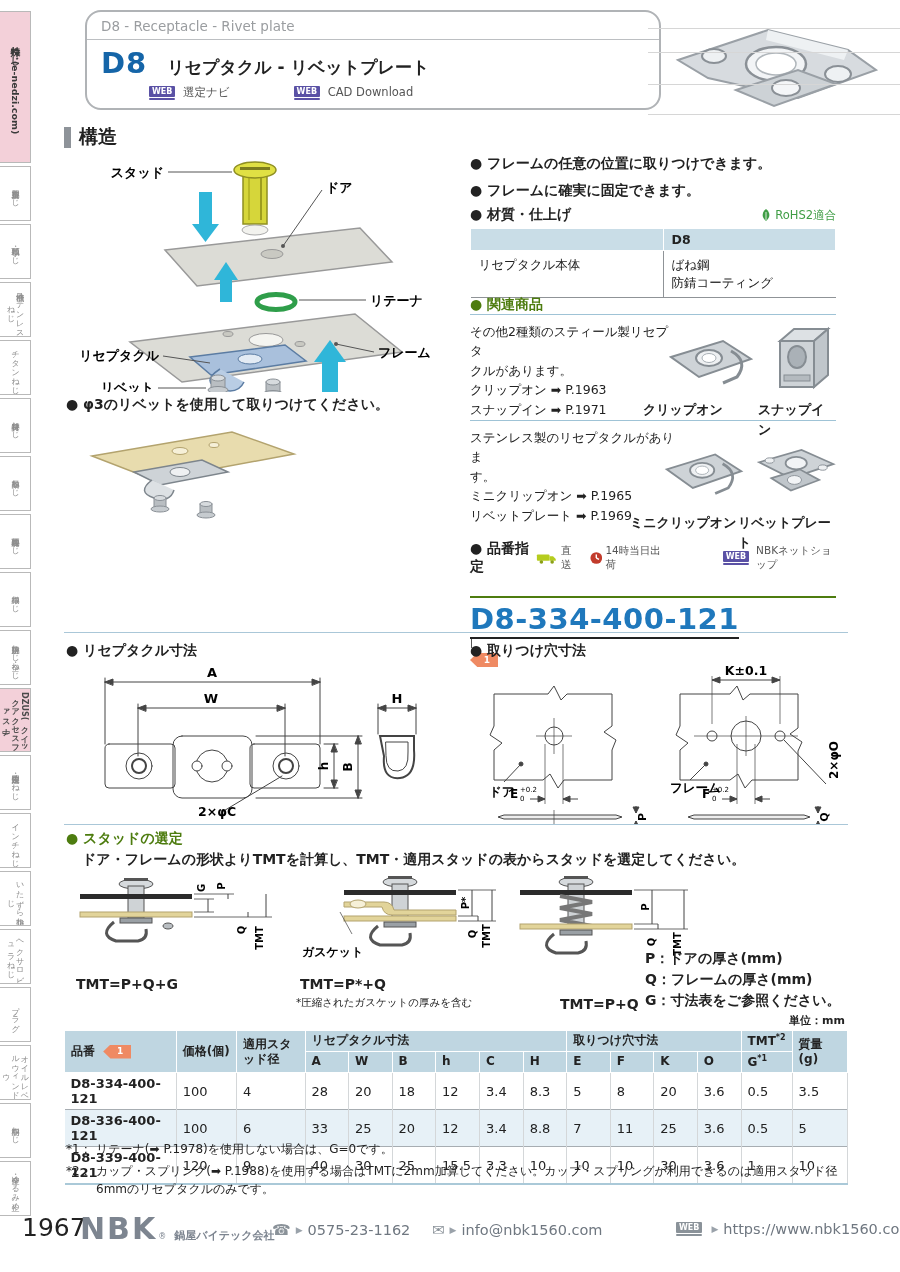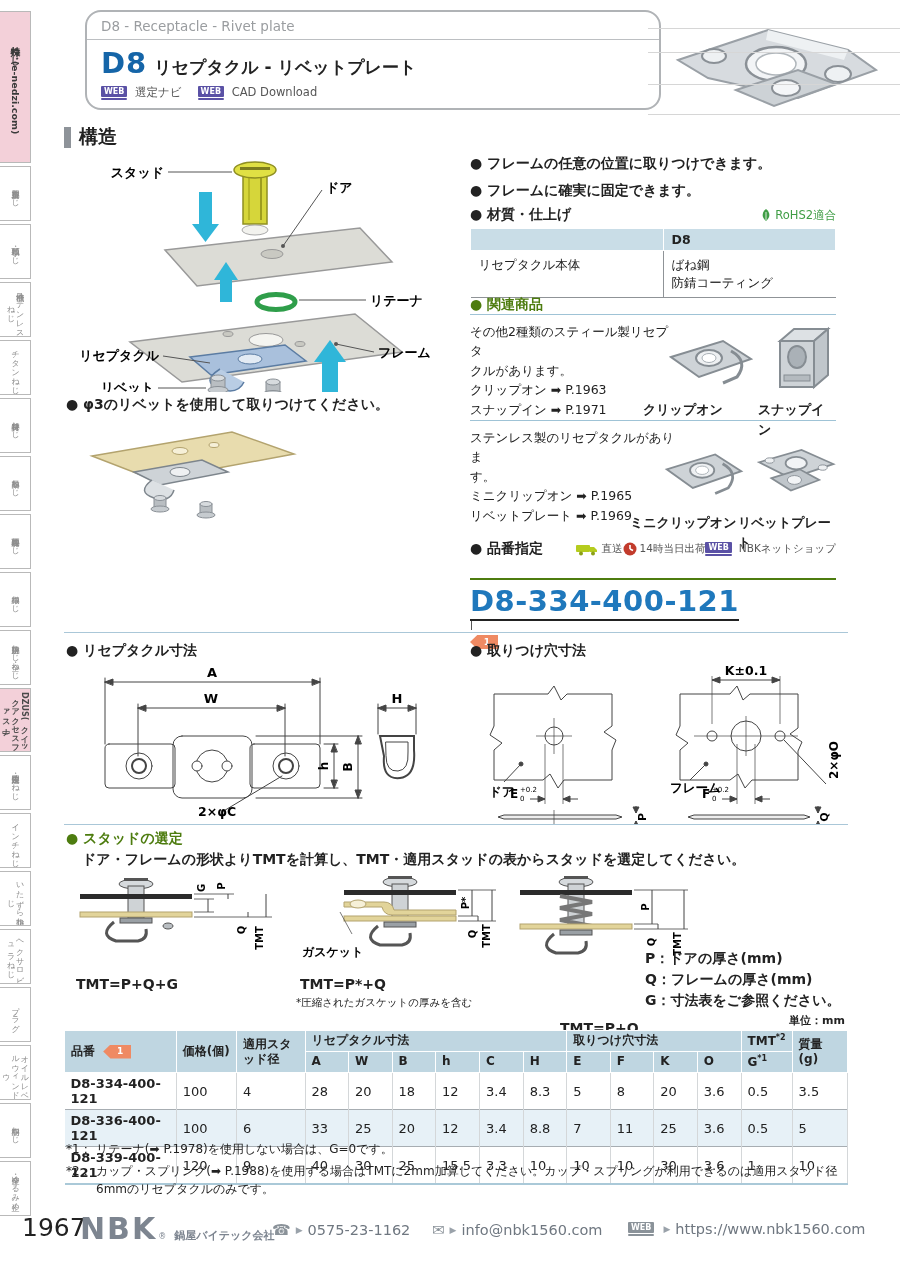--- a/index.html
+++ b/index.html
@@ -11,23 +11,23 @@
     width:30px;border:1px solid #b9b9b9;border-left:none;background:#fff;color:#8d8d8d;
     font-size:8px;line-height:1.15;margin-top:3px;overflow:hidden;text-align:center;}
   .side-tab.top{height:150px;background:#f3d0d9;color:#3a3a3a;font-size:9.5px;font-weight:600;}
   .side-tab.mid{height:53px;}
   .side-tab.active{height:62px;background:#f3d0d9;color:#4a4a4a;font-weight:600;}
   
   #prod-header{position:absolute;left:85px;top:10px;width:572px;height:96px;border:2px solid #b0b3b6;border-radius:16px;background:#fff;}
   .hdr-eyebrow{padding:6px 14px 5px;color:#9a9da0;font-size:13.5px;border-bottom:1.5px solid #bcbfc2;}
   .hdr-title-row{padding:6px 14px 0;display:flex;align-items:baseline;}
   .hdr-code{color:#1565a8;font-size:29px;font-weight:800;letter-spacing:1px;}
-  .hdr-title{font-size:17px;font-weight:700;margin-left:7px;}
+  .hdr-title{font-size:17px;font-weight:700;margin-left:20px;}
   .hdr-badges{padding:5px 14px 0;display:flex;gap:16px;align-items:center;color:#555;font-size:11.5px;}
-  .webico{display:inline-block;margin-right:4px;vertical-align:middle;}
+  .webico{display:inline-block;margin-right:4px;vertical-align:middle;margin-left:48px;}
   .webico .s{display:block;background:#5a51a5;color:#fff;font-size:8px;font-weight:700;padding:0 3px;line-height:11px;border-radius:1px;}
   .webico .b{display:block;height:2px;background:#5a51a5;margin-top:1px;border-radius:1px;}
   .webico.gray .s,.webico.gray .b{background:#8a9299;}
   
   #photo{position:absolute;left:648px;top:12px;width:252px;height:112px;}
   #photo .pline{position:absolute;left:0;width:252px;height:1px;background:#d6d6d6;}
   
   .sec-h{position:absolute;display:flex;align-items:center;font-size:19px;font-weight:800;}
   .sec-h .bar{width:7px;height:21px;background:#8e9399;margin-right:8px;}
   .dot-h{position:absolute;font-size:14px;font-weight:700;}
@@ -42,21 +42,21 @@
   #mat-table .bd td{padding:5px 8px;border-bottom:1.5px solid #8f9397;vertical-align:top;line-height:1.45;}
   #mat-table .bd td:first-child{border-right:1px solid #8f9397;width:176px;}
   
   .rel-block{position:absolute;left:470px;width:366px;border-top:1px solid #9fc3d6;font-size:12.5px;line-height:1.55;}
   .rel-text{padding-top:7px;width:205px;}
   .rel-cap{position:absolute;font-size:13px;font-weight:700;}
   .thumb{position:absolute;}
   
   #order{position:absolute;left:470px;top:540px;width:366px;}
   #order-head{display:flex;justify-content:space-between;align-items:center;border-bottom:2px solid #4d7c0f;padding-bottom:20px;}
-  .ord-badges{display:flex;align-items:center;font-size:10.5px;color:#555;}
+  .ord-badges{display:flex;align-items:center;gap:10px;font-size:10.5px;color:#555;}
   .ord-badges .bi{display:flex;align-items:center;gap:3px;}
   #part-number{margin-top:4px;display:inline-block;color:#1f78bc;font-size:29px;font-weight:800;letter-spacing:0.5px;border-bottom:2px solid #222;padding-bottom:1px;}
   .pn-tick{display:block;width:1px;height:9px;background:#555;margin-left:1px;}
   .marker{display:inline-flex;align-items:center;justify-content:center;width:28px;height:14px;background:#ef8a63;color:#fff;
     font-size:9px;font-weight:700;clip-path:polygon(0 50%,26% 0,100% 0,100% 100%,26% 100%);padding-left:6px;box-sizing:border-box;}
   .divider{position:absolute;height:1px;background:#aac7d8;}
   
   svg text{font-family:"DejaVu Sans","Liberation Sans",sans-serif;}
   .dim-svg{position:absolute;}
   
@@ -524,21 +524,21 @@
       <line x1="172" y1="18" x2="172" y2="57" fill="none"></line>
     </g>
     <text transform="rotate(-90 137 35)" x="137" y="35" text-anchor="middle" font-size="10" font-weight="bold">P</text>
     <text transform="rotate(-90 143 70)" x="143" y="70" text-anchor="middle" font-size="10" font-weight="bold">Q</text>
     <text transform="rotate(-90 169 72)" x="169" y="72" text-anchor="middle" font-size="10" font-weight="bold">TMT</text>
   </svg>
 
   <div class="formula" style="left:76px;top:976px">TMT=P+Q+G</div>
   <div class="formula" style="left:300px;top:976px">TMT=P*+Q</div>
   <div class="formula-note" style="left:296px;top:996px">*圧縮されたガスケットの厚みを含む</div>
-  <div class="formula" style="left:560px;top:1020px">TMT=P+Q</div>
+  <div class="formula" style="left:560px;top:996px">TMT=P+Q</div>
 
   <div id="stud-notes">
     <div>P：ドアの厚さ(mm)</div>
     <div>Q：フレームの厚さ(mm)</div>
     <div>G：寸法表をご参照ください。</div>
   </div>
 
   <div id="unit">単位：mm</div>
 
   <table id="main-table">

